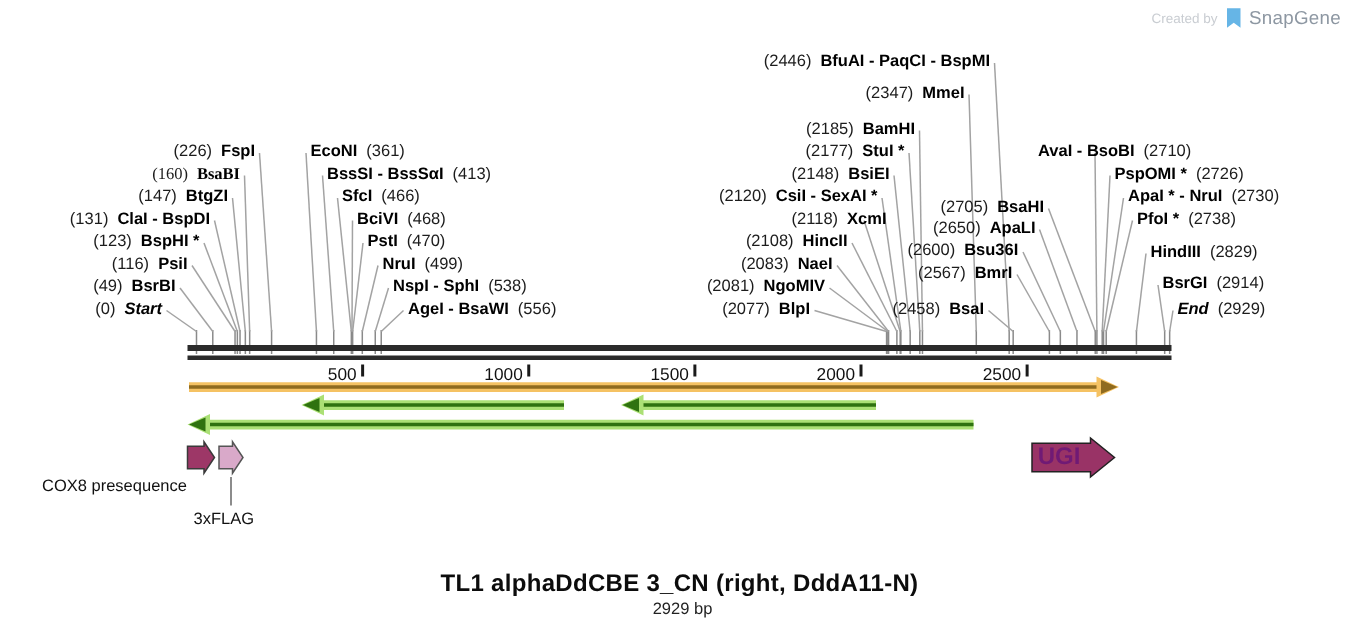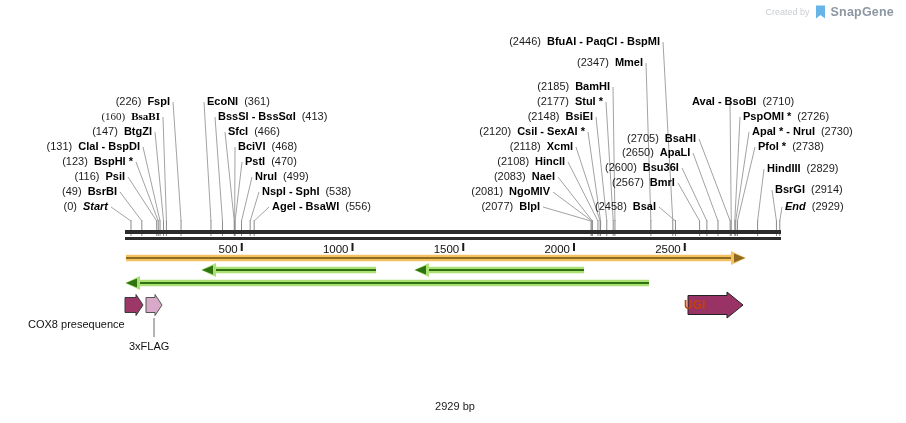--- a/index.html
+++ b/index.html
@@ -5,28 +5,28 @@
   html,body{margin:0;padding:0;background:#fff;}
   .canvas{position:relative;width:906px;height:423px;background:#ffffff;
           font-family:"Liberation Sans",sans-serif;overflow:hidden;}
   #map-svg{position:absolute;left:0;top:0;}
   .site-label{position:absolute;white-space:nowrap;font-size:11px;line-height:13px;color:#1c1c1c;}
   .site-label .num{font-weight:normal;color:#1c1c1c;margin-top:10px;}
   .site-label .nm{font-weight:bold;color:#000;}
   .site-label span + span{margin-left:6px;}
   .site-label.it .nm{font-style:italic;}
   .feature-label{position:absolute;font-size:11px;line-height:13px;color:#111;white-space:nowrap;}
-  .ugi-label{position:absolute;font-size:12px;font-weight:bold;color:#c2410c;line-height:14px;}
+  .ugi-label{position:absolute;font-size:16px;font-weight:bold;color:#701a75;text-align:center;line-height:14px;}
   .map-title{position:absolute;left:0;right:0;top:381px;text-align:center;
              font-size:16px;font-weight:bold;color:#0c0c0c;letter-spacing:.2px;}
   .map-subtitle{position:absolute;left:4px;right:0;top:400px;text-align:center;
                 font-size:11px;color:#222;}
   .watermark{position:absolute;top:5px;right:12px;display:flex;align-items:center;gap:5px;}
   .created-by{font-size:9px;color:#c9cdd2;}
-  .brand{font-size:12.5px;color:#8d97a2;font-weight:bold;letter-spacing:.2px;}
+  .brand{font-size:12.5px;color:#8d97a2;font-weight:normal;letter-spacing:.2px;}
 </style>
 </head>
 <body>
 
 <div class="canvas">
 
   <div class="watermark">
     <span class="created-by">Created by</span>
     <span style="display:inline-flex;">
       <svg width="11" height="14" viewBox="0 0 11 14">
@@ -165,21 +165,21 @@
       <div class="site-label" style="top: 155px; left: 245px;"><span class="nm">PstI</span><span class="num">(470)</span></div>
       <div class="site-label" style="top: 170px; left: 255px;"><span class="nm">NruI</span><span class="num">(499)</span></div>
       <div class="site-label" style="top: 185px; left: 262px;"><span class="nm">NspI - SphI</span><span class="num">(538)</span></div>
       <div class="site-label" style="top: 200px; left: 272px;"><span class="nm">AgeI - BsaWI</span><span class="num">(556)</span></div>
       <div class="site-label" style="top: 35px; right: 246px;"><span class="num">(2446)</span><span class="nm">BfuAI - PaqCI - BspMI</span></div>
       <div class="site-label" style="top: 56px; right: 263px;"><span class="num">(2347)</span><span class="nm">MmeI</span></div>
       <div class="site-label" style="top: 80px; right: 296px;"><span class="num">(2185)</span><span class="nm">BamHI</span></div>
       <div class="site-label" style="top: 95px; right: 303px;"><span class="num">(2177)</span><span class="nm">StuI *</span></div>
       <div class="site-label" style="top: 110px; right: 313px;"><span class="num">(2148)</span><span class="nm">BsiEI</span></div>
       <div class="site-label" style="top: 125px; right: 321px;"><span class="num">(2120)</span><span class="nm">CsiI - SexAI *</span></div>
-      <div class="site-label" style="top: 140px; right: 333px; padding-left: 43px;"><span class="num">(2118)</span><span class="nm">XcmI</span></div>
+      <div class="site-label" style="top: 140px; right: 315px; padding-left: 43px;"><span class="num">(2118)</span><span class="nm">XcmI</span></div>
       <div class="site-label" style="top: 155px; right: 341px;"><span class="num">(2108)</span><span class="nm">HincII</span></div>
       <div class="site-label" style="top: 170px; right: 351px;"><span class="num">(2083)</span><span class="nm">NaeI</span></div>
       <div class="site-label" style="top: 185px; right: 356px;"><span class="num">(2081)</span><span class="nm">NgoMIV</span></div>
       <div class="site-label" style="top: 200px; right: 366px;"><span class="num">(2077)</span><span class="nm">BlpI</span></div>
       <div class="site-label" style="top: 132px; left: 627px;"><span class="num">(2705)</span><span class="nm">BsaHI</span></div>
       <div class="site-label" style="top: 146px; left: 622px;"><span class="num">(2650)</span><span class="nm">ApaLI</span></div>
       <div class="site-label" style="top: 161px; left: 605px;"><span class="num">(2600)</span><span class="nm">Bsu36I</span></div>
       <div class="site-label" style="top: 176px; left: 612px;"><span class="num">(2567)</span><span class="nm">BmrI</span></div>
       <div class="site-label" style="top: 200px; left: 595px;"><span class="num">(2458)</span><span class="nm">BsaI</span></div>
       <div class="site-label" style="top: 95px; left: 692px;"><span class="nm">AvaI - BsoBI</span><span class="num">(2710)</span></div>
@@ -188,15 +188,16 @@
       <div class="site-label" style="top: 140px; left: 758px;"><span class="nm">PfoI *</span><span class="num">(2738)</span></div>
       <div class="site-label" style="top: 162px; left: 767px;"><span class="nm">HindIII</span><span class="num">(2829)</span></div>
       <div class="site-label" style="top: 183px; left: 775px;"><span class="nm">BsrGI</span><span class="num">(2914)</span></div>
       <div class="site-label it" style="top: 200px; left: 785px;"><span class="nm">End</span><span class="num">(2929)</span></div>
     </div>
 
   <div class="feature-label" style="left:28px;top:318px;">COX8 presequence</div>
   <div class="feature-label" style="left:129px;top:340px;">3xFLAG</div>
   <div class="ugi-label" style="left:684px;top:298px;width:44px;">UGI</div>
 
+  <div class="map-title">TL1 alphaDdCBE 3_CN (right, DddA11-N)</div>
   <div class="map-subtitle">2929 bp</div>
 
 </div>
 
 </body></html>

